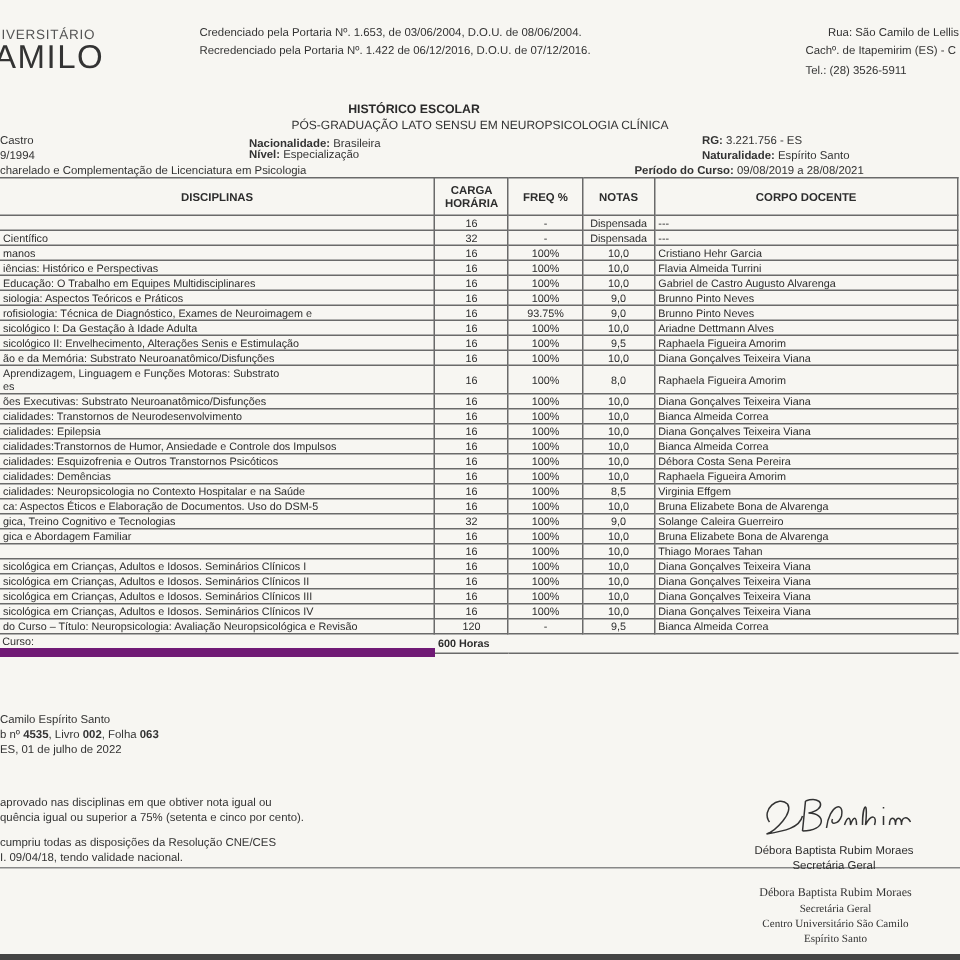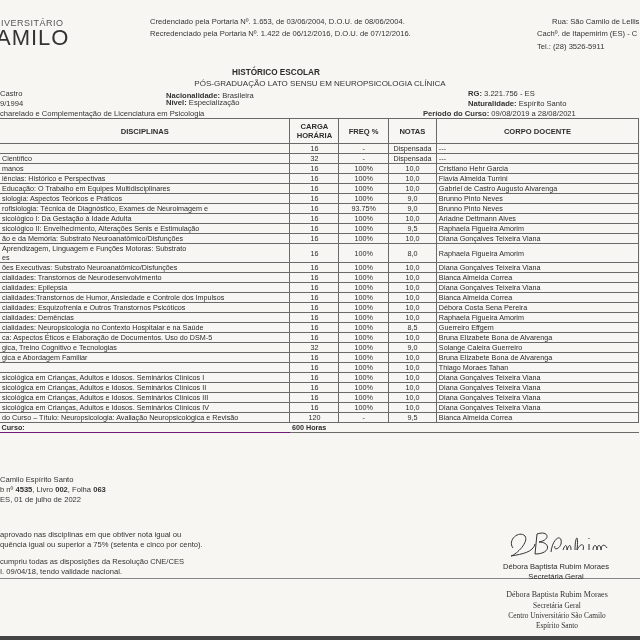--- a/index.html
+++ b/index.html
@@ -1,20 +1,20 @@
 <!DOCTYPE html>
 <html><head>
 <meta charset="utf-8">
 <style>
   html,body{margin:0;padding:0;}
   body{width:640px;height:640px;overflow:hidden;background:#f7f6f2;position:relative;font-family:"Liberation Sans",sans-serif;color:#2a2a2a;}
   .abs{position:absolute;white-space:nowrap;}
   .logo-top{left:-6px;top:18px;font-size:9px;letter-spacing:0.5px;color:#555;}
   .logo-main{left:-4px;top:25px;font-size:22px;letter-spacing:1px;color:#333;}
-  .cred{font-size:7.6px;color:#333;margin-left:17px;}
+  .cred{font-size:7.6px;color:#333;}
   .addr{font-size:7.6px;color:#333;}
   .title{font-size:8.2px;font-weight:bold;left:0;width:552px;text-align:center;}
   .subtitle{font-size:8px;left:0;width:640px;text-align:center;color:#333;}
   .info{font-size:7.6px;color:#333;}
   .info b{font-weight:bold;}
   table.grid{position:absolute;left:-1px;top:118px;border-collapse:collapse;font-size:7.2px;color:#2d2d2d;}
   table.grid td, table.grid th{border:1px solid #6a6a6a;padding:0 2px;height:9px;line-height:9px;}
   table.grid th{font-weight:bold;font-size:7.6px;text-align:center;height:24px;line-height:9px;}
   td.c{text-align:center;}
   td.disc{text-align:left;overflow:hidden;}
@@ -184,21 +184,21 @@
         <td class="c">16</td>
         <td class="c">100%</td>
         <td class="c">10,0</td>
         <td class="disc">Raphaela Figueira Amorim</td>
       </tr>
       <tr>
         <td class="disc">cialidades: Neuropsicologia no Contexto Hospitalar e na Saúde</td>
         <td class="c">16</td>
         <td class="c">100%</td>
         <td class="c">8,5</td>
-        <td class="disc">Guerreiro Effgem</td>
+        <td class="disc">Virginia Effgem</td>
       </tr>
       <tr>
         <td class="disc">ca: Aspectos Éticos e Elaboração de Documentos. Uso do DSM-5</td>
         <td class="c">16</td>
         <td class="c">100%</td>
         <td class="c">10,0</td>
         <td class="disc">Bruna Elizabete Bona de Alvarenga</td>
       </tr>
       <tr>
         <td class="disc">gica, Treino Cognitivo e Tecnologias</td>
@@ -252,21 +252,21 @@
       <tr>
         <td class="disc tall" style="white-space: pre-line; text-align: justify;">do Curso – Título: Neuropsicologia: Avaliação Neuropsicológica e Revisão</td>
         <td class="c tall">120</td>
         <td class="c tall">-</td>
         <td class="c tall">9,5</td>
         <td class="disc tall">Bianca Almeida Correa</td>
       </tr>
     </tbody>
   <tfoot>
     <tr>
-      <td style="border-left:none;border-right:none;border-bottom:1px solid #701a75;font-weight:bold;">Curso:</td>
+      <td style="border-left:none;border-right:none;border-bottom:6px solid #701a75;font-weight:normal;">Curso:</td>
       <td colspan="2" style="border-left:none;border-right:none;font-weight:bold;">600 Horas</td>
       <td colspan="2" style="border-left:none;border-right:none;"></td>
     </tr>
   </tfoot>
 </table>
 
 <div class="abs footer" style="left:0;top:475px;">Camilo Espírito Santo</div>
 <div class="abs footer" style="left:0;top:485px;"><span>b nº </span><b>4535</b><span>, Livro </span><b>002</b><span>, Folha </span><b>063</b></div>
 <div class="abs footer" style="left:0;top:495px;">ES, 01 de julho de 2022</div>
 

